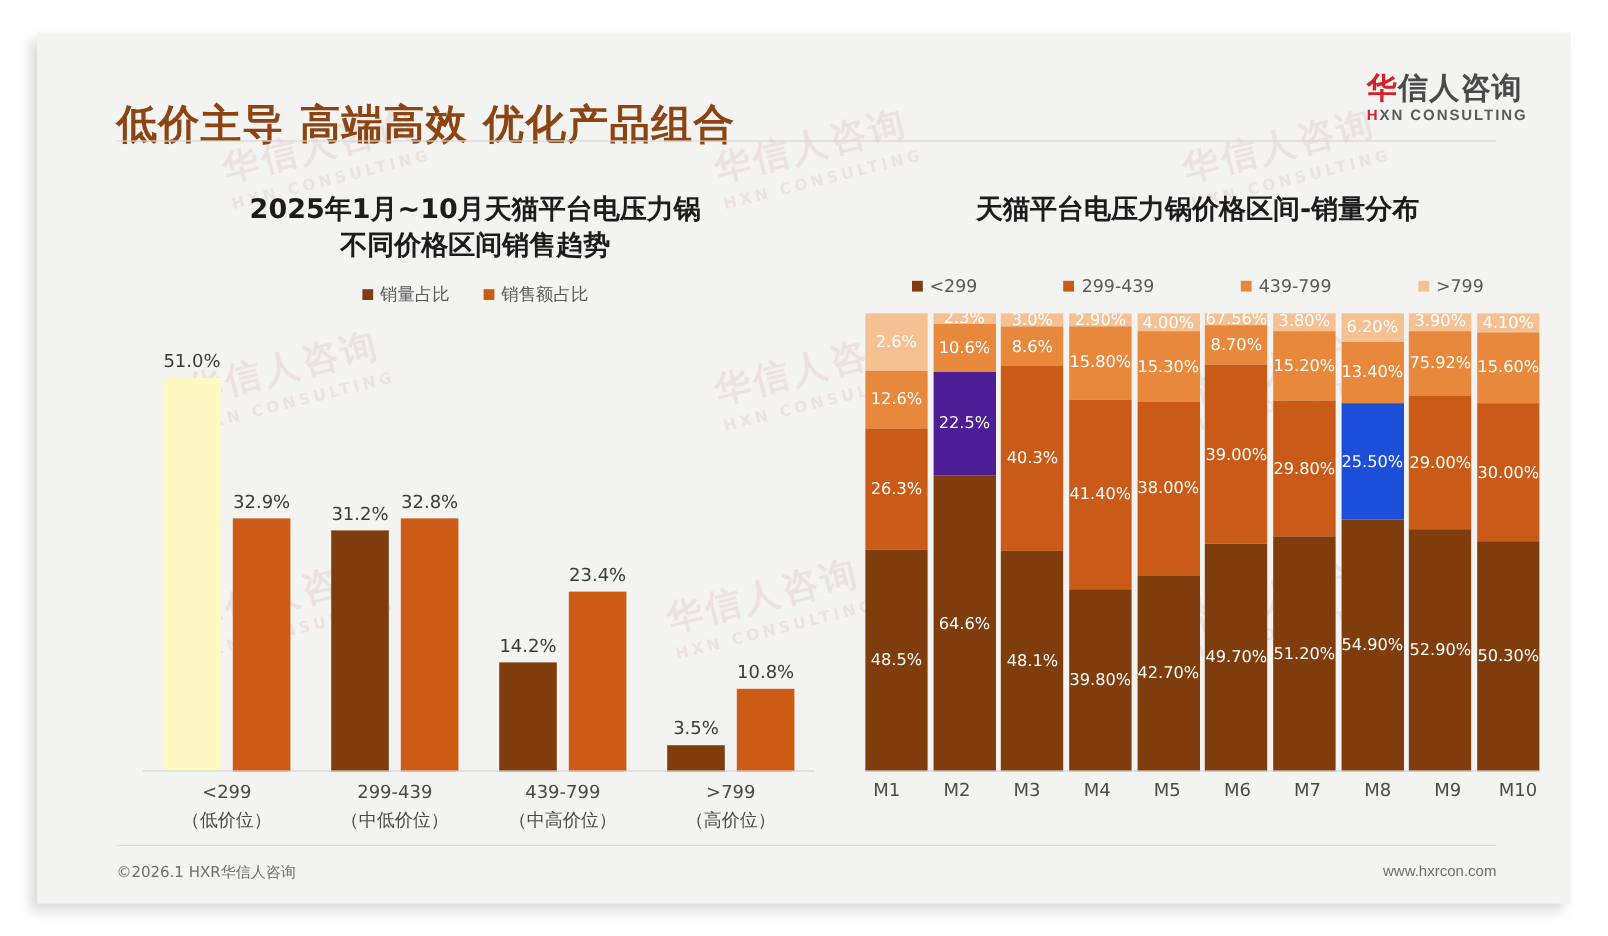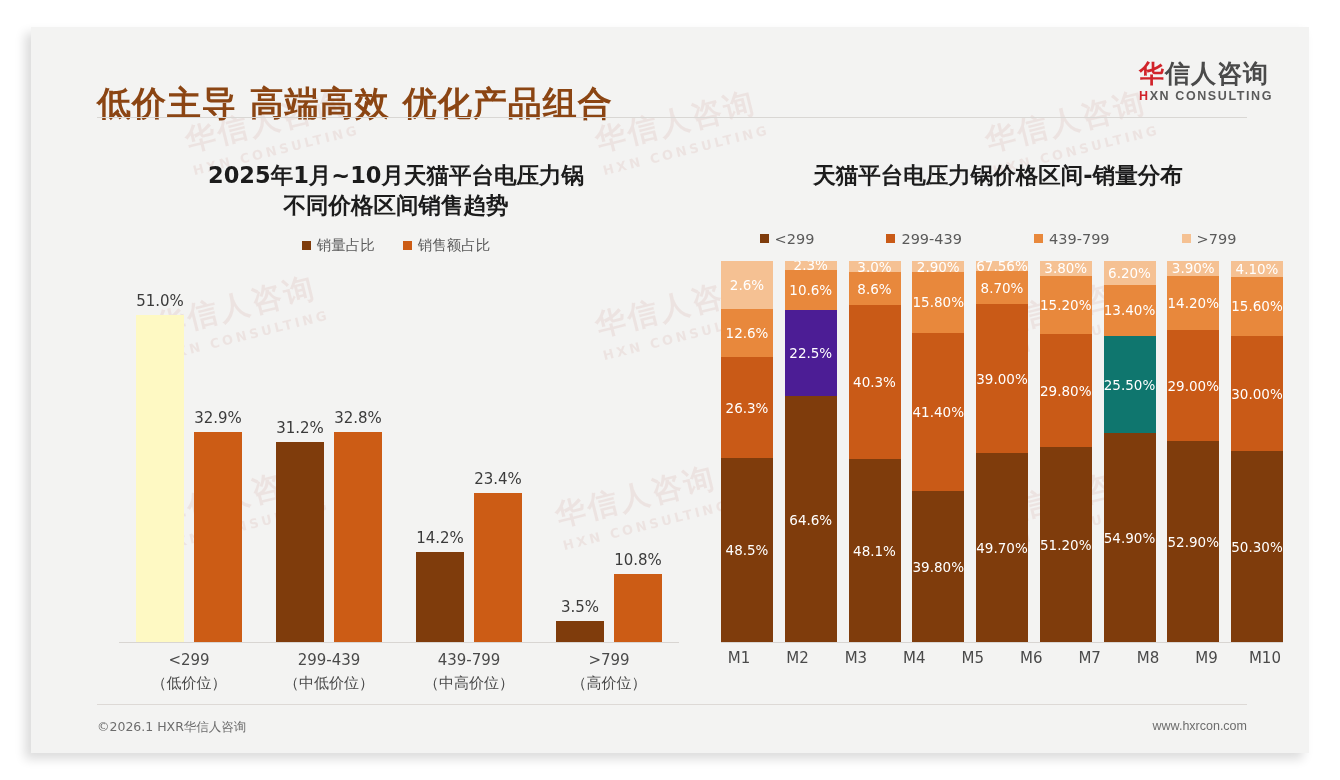--- a/index.html
+++ b/index.html
@@ -317,20 +317,34 @@
                   <span class="sval">15.80%</span>
                 </div>
                 <div class="seg" style="height: 41.4414%; background: rgb(201, 90, 23);">
                   <span class="sval">41.40%</span>
                 </div>
                 <div class="seg" style="height: 39.8398%; background: rgb(127, 60, 12);">
                   <span class="sval">39.80%</span>
                 </div>
               </div>
               <div class="stack">
+                <div class="seg" style="height: 4%; background: rgb(245, 193, 147);">
+                  <span class="sval">4.00%</span>
+                </div>
+                <div class="seg" style="height: 15.3%; background: rgb(232, 136, 60);">
+                  <span class="sval">15.30%</span>
+                </div>
+                <div class="seg" style="height: 38%; background: rgb(201, 90, 23);">
+                  <span class="sval">38.00%</span>
+                </div>
+                <div class="seg" style="height: 42.7%; background: rgb(127, 60, 12);">
+                  <span class="sval">42.70%</span>
+                </div>
+              </div>
+              <div class="stack">
                 <div class="seg" style="height: 2.6%; background: rgb(245, 193, 147);">
                   <span class="sval">67.56%</span>
                 </div>
                 <div class="seg" style="height: 8.7%; background: rgb(232, 136, 60);">
                   <span class="sval">8.70%</span>
                 </div>
                 <div class="seg" style="height: 39%; background: rgb(201, 90, 23);">
                   <span class="sval">39.00%</span>
                 </div>
                 <div class="seg" style="height: 49.7%; background: rgb(127, 60, 12);">
@@ -351,33 +365,33 @@
                   <span class="sval">51.20%</span>
                 </div>
               </div>
               <div class="stack">
                 <div class="seg" style="height: 6.2%; background: rgb(245, 193, 147);">
                   <span class="sval">6.20%</span>
                 </div>
                 <div class="seg" style="height: 13.4%; background: rgb(232, 136, 60);">
                   <span class="sval">13.40%</span>
                 </div>
-                <div class="seg" style="height: 25.5%; background: #0f766e;">
+                <div class="seg" style="height: 25.5%; background: #1d4ed8;">
                   <span class="sval">25.50%</span>
                 </div>
                 <div class="seg" style="height: 54.9%; background: rgb(127, 60, 12);">
                   <span class="sval">54.90%</span>
                 </div>
               </div>
               <div class="stack">
                 <div class="seg" style="height: 3.9%; background: rgb(245, 193, 147);">
                   <span class="sval">3.90%</span>
                 </div>
                 <div class="seg" style="height: 14.2%; background: rgb(232, 136, 60);">
-                  <span class="sval">14.20%</span>
+                  <span class="sval">75.92%</span>
                 </div>
                 <div class="seg" style="height: 29%; background: rgb(201, 90, 23);">
                   <span class="sval">29.00%</span>
                 </div>
                 <div class="seg" style="height: 52.9%; background: rgb(127, 60, 12);">
                   <span class="sval">52.90%</span>
                 </div>
               </div>
               <div class="stack">
                 <div class="seg" style="height: 4.1%; background: rgb(245, 193, 147);">

